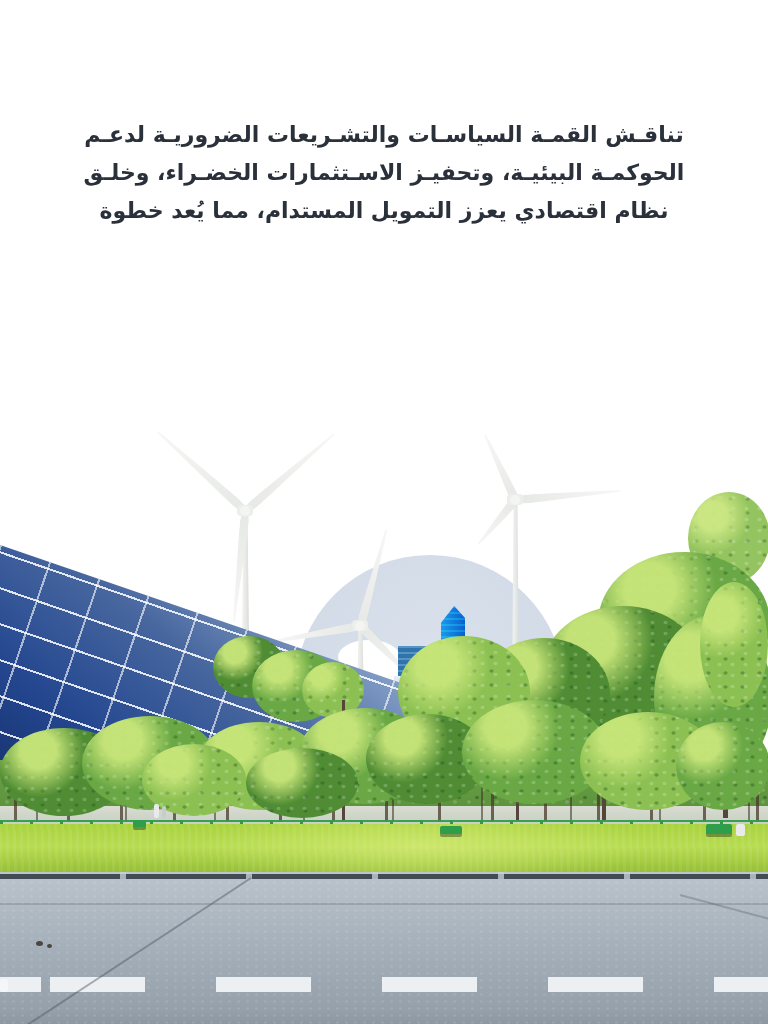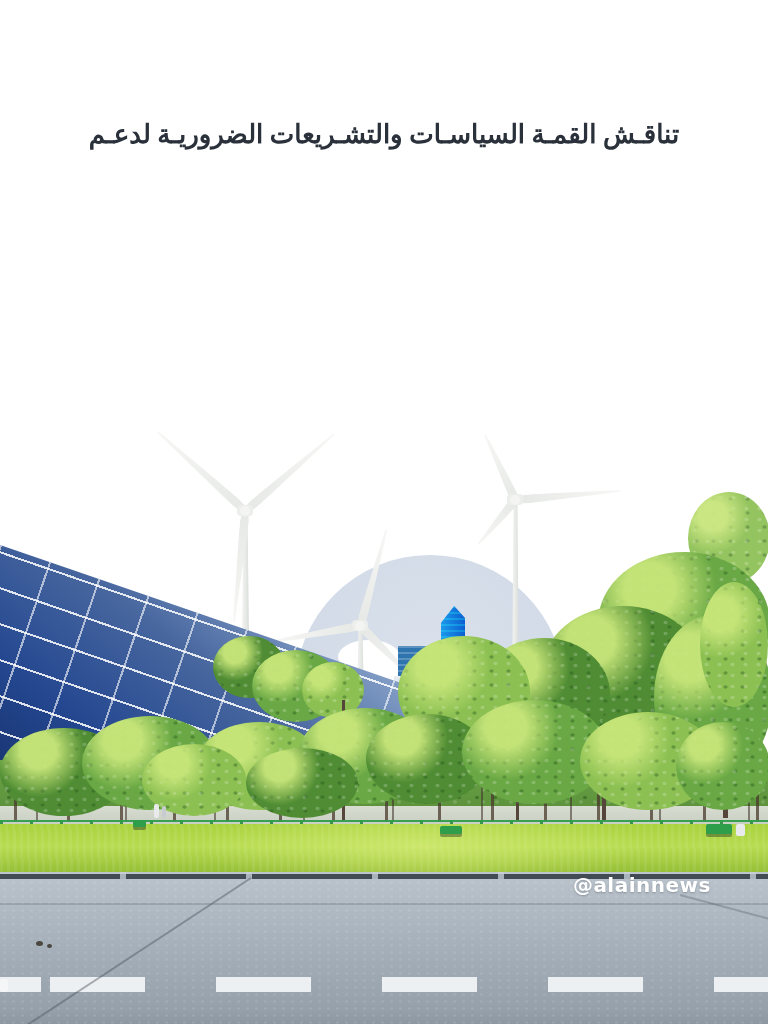--- a/index.html
+++ b/index.html
@@ -1,21 +1,21 @@
 <!DOCTYPE html>
 <html><head>
 <meta charset="utf-8">
 <style>
   html,body{margin:0;padding:0;}
   .canvas{position:relative;width:768px;height:1024px;background:#ffffff;overflow:hidden;
     font-family:"DejaVu Sans","Liberation Sans",sans-serif;}
   
   .text-block{position:absolute;top:116px;left:38px;right:38px;text-align:center;z-index:5;}
   .headline{margin:0 0 20px 0;font-size:45px;line-height:1.35;font-weight:700;color:#4db351;}
-  .body-copy{margin:0;font-size:26px;line-height:38px;font-weight:700;color:#2a313b;font-family:Liberation Serif, serif;}
+  .body-copy{margin:0;font-size:22px;line-height:38px;font-weight:700;color:#2a313b;}
   .body-line{white-space:nowrap;}
   
   .scene{position:absolute;inset:0;z-index:1;}
   .abs{position:absolute;}
   .disc{left:295px;top:555px;width:270px;height:270px;border-radius:50%;
     background:radial-gradient(circle at 50% 38%,#dae1ec 0%,#d2dbe7 60%,#cbd5e3 100%);}
   .cloud{background:#ffffff;border-radius:50%;}
   
   .turbine{width:0;height:0;}
   .tower{position:absolute;left:-3px;width:7px;
@@ -91,22 +91,22 @@
     letter-spacing:.5px;text-shadow:0 1px 2px rgba(60,70,80,.35);}
 </style>
 </head>
 <body>
 
 <div class="canvas">
 
   <div class="text-block" dir="rtl">
     <p class="body-copy">
       <span class="body-line">تناقـش القمـة السياسـات والتشـريعات الضروريـة لدعـم</span><br>
-      <br>
-      <br>
+      <span class="body-line">الحوكمـة البيئيـة، وتحفيـز الاسـتثمارات الخضـراء، وخلـق</span><br>
+      <span class="body-line">نظام اقتصادي يعزز التمويل المستدام، مما يُعد خطوة</span><br>
     </p>
   </div>
 
   <div class="scene">
 
     <div class="abs disc"></div>
     <div class="abs cloud" style="left:338px;top:640px;width:62px;height:34px;"></div>
     <div class="abs cloud" style="left:366px;top:654px;width:52px;height:26px;"></div>
 
     <div class="abs turbine" style="left:245px;top:511px;">
@@ -194,16 +194,15 @@
     <div class="abs curb"></div>
     <div class="abs road"></div>
     <div class="abs dashes"></div>
     <div class="speck" style="left:0;top:979px;width:8px;height:13px;background:rgba(244,246,247,.9);"></div>
     <div class="seam" style="position:absolute;left:250px;top:878px;width:2px;height:267px;transform-origin:top center;transform:rotate(56.7deg);"></div>
     <div class="seam" style="position:absolute;left:0;top:903px;width:768px;height:2px;opacity:.55;"></div>
     <div class="seam" style="position:absolute;left:680px;top:894px;width:92px;height:2px;transform-origin:left center;transform:rotate(15deg);opacity:.7;"></div>
     <div class="speck" style="left:36px;top:941px;width:7px;height:5px;background:#4a4640;border-radius:50%;"></div>
     <div class="speck" style="left:47px;top:944px;width:5px;height:4px;background:#4a4640;border-radius:50%;"></div>
 
-    <div class="watermark">@alainnews</div>
   </div>
 
 </div>
 
 </body></html>

